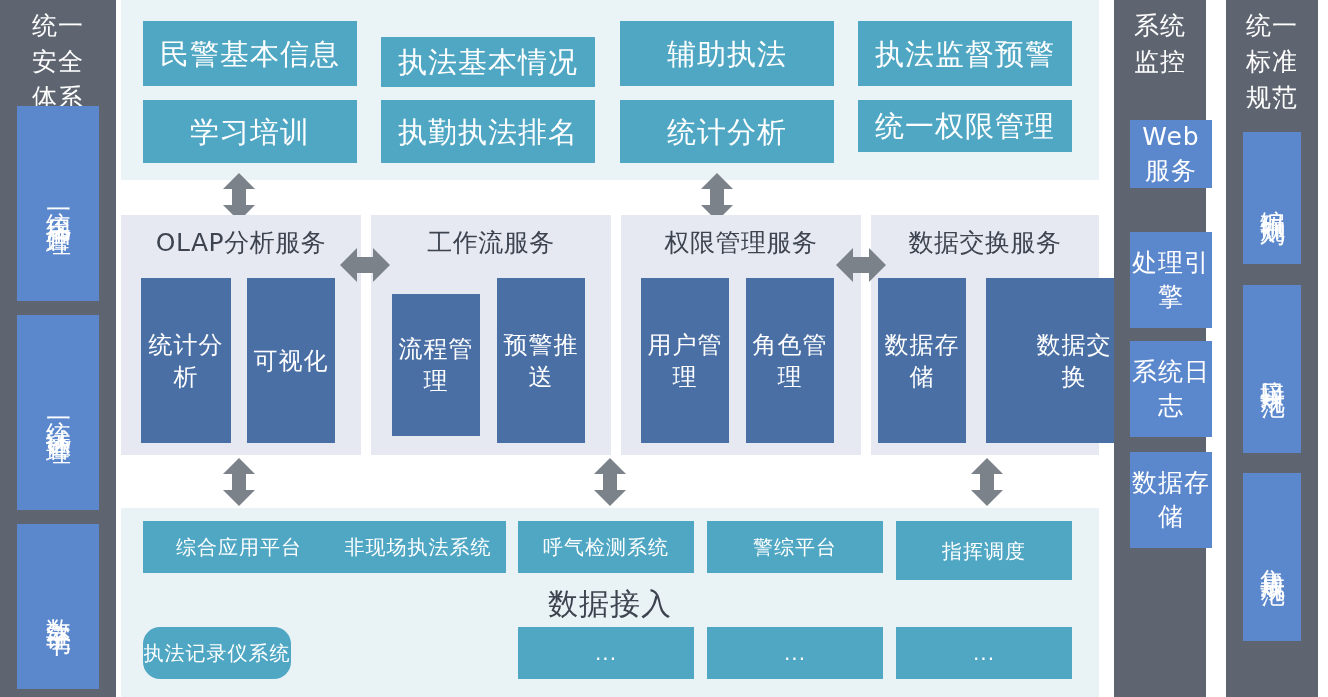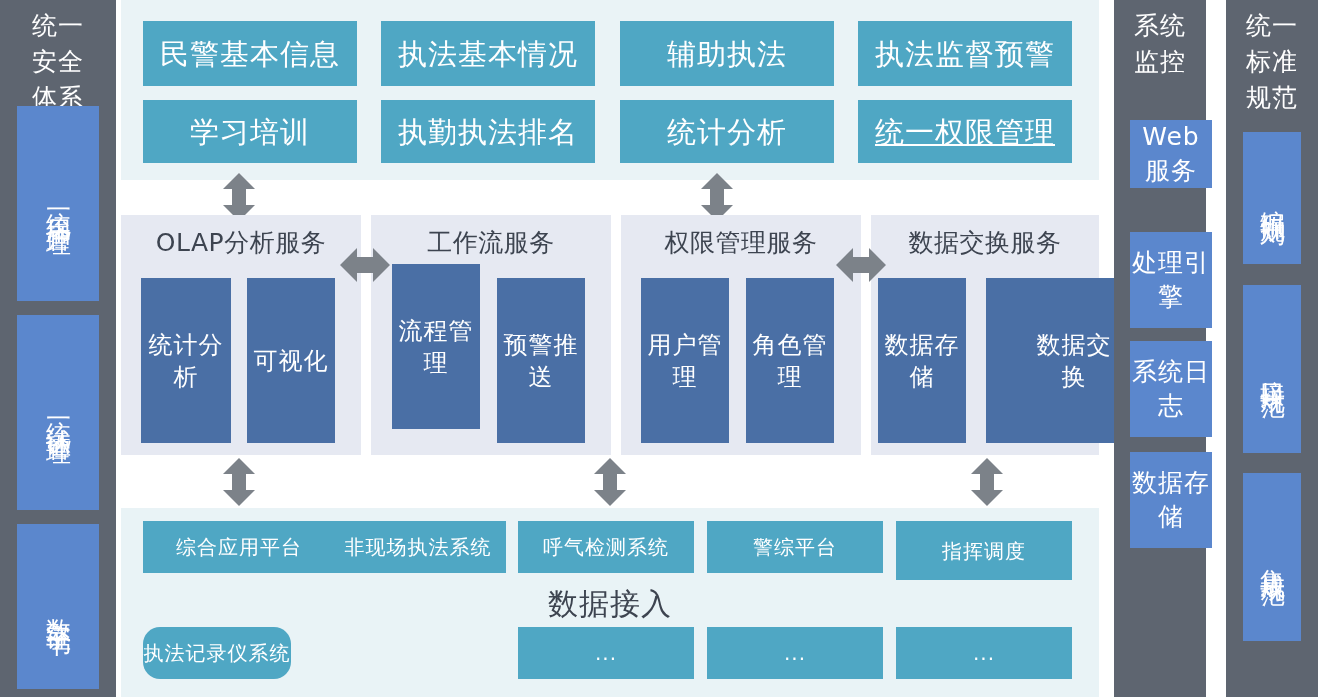--- a/index.html
+++ b/index.html
@@ -107,40 +107,40 @@
   </div>
   <div class="blue-box vert" style="left:17px;top:524px;width:82px;height:165px;">
     <span>数字证书</span>
   </div>
 
   <div class="layer-app" style="left:121px;top:0px;width:978px;height:180px;"></div>
 
   <div class="teal-box" style="left:143px;top:21px;width:214px;height:65px;">
     <span>民警基本信息</span>
   </div>
-  <div class="teal-box" style="left:381px;top:21px;width:214px;height:65px;">
+  <div class="teal-box" style="left:381px;top:37px;width:214px;height:50px;">
     <span>执法基本情况</span>
   </div>
   <div class="teal-box" style="left:620px;top:21px;width:214px;height:65px;">
     <span>辅助执法</span>
   </div>
   <div class="teal-box" style="left:858px;top:21px;width:214px;height:65px;">
     <span>执法监督预警</span>
   </div>
 
   <div class="teal-box" style="left:143px;top:100px;width:214px;height:63px;">
     <span>学习培训</span>
   </div>
   <div class="teal-box" style="left:381px;top:100px;width:214px;height:63px;">
     <span>执勤执法排名</span>
   </div>
   <div class="teal-box" style="left:620px;top:100px;width:214px;height:63px;">
     <span>统计分析</span>
   </div>
-  <div class="teal-box" style="left:858px;top:100px;width:214px;height:63px;text-decoration:underline;">
+  <div class="teal-box" style="left:858px;top:100px;width:214px;height:52px;">
     <span>统一权限管理</span>
   </div>
 
   <div class="arrow" style="left:222px;top:173px;">
     <svg width="34" height="48" viewBox="0 0 34 48">
       <polygon points="17,0 33,16 24,16 24,32 33,32 17,48 1,32 10,32 10,16 1,16" fill="#7c8289"></polygon>
     </svg>
   </div>
   <div class="arrow" style="left:700px;top:173px;">
     <svg width="34" height="48" viewBox="0 0 34 48">
@@ -154,21 +154,21 @@
   <div class="svc-sub" style="left:141px;top:278px;width:90px;height:165px;">
     <span>统计分析</span>
   </div>
   <div class="svc-sub" style="left:247px;top:278px;width:88px;height:165px;">
     <span>可视化</span>
   </div>
 
   <div class="layer-svc-group" style="left:371px;top:215px;width:240px;height:240px;">
     <div class="svc-title">工作流服务</div>
   </div>
-  <div class="svc-sub" style="left:392px;top:264px;width:88px;height:165px;">
+  <div class="svc-sub" style="left:392px;top:294px;width:88px;height:142px;">
     <span>流程管理</span>
   </div>
   <div class="svc-sub" style="left:497px;top:278px;width:88px;height:165px;">
     <span>预警推送</span>
   </div>
 
   <div class="layer-svc-group" style="left:621px;top:215px;width:240px;height:240px;">
     <div class="svc-title">权限管理服务</div>
   </div>
   <div class="svc-sub" style="left:641px;top:278px;width:88px;height:165px;">

